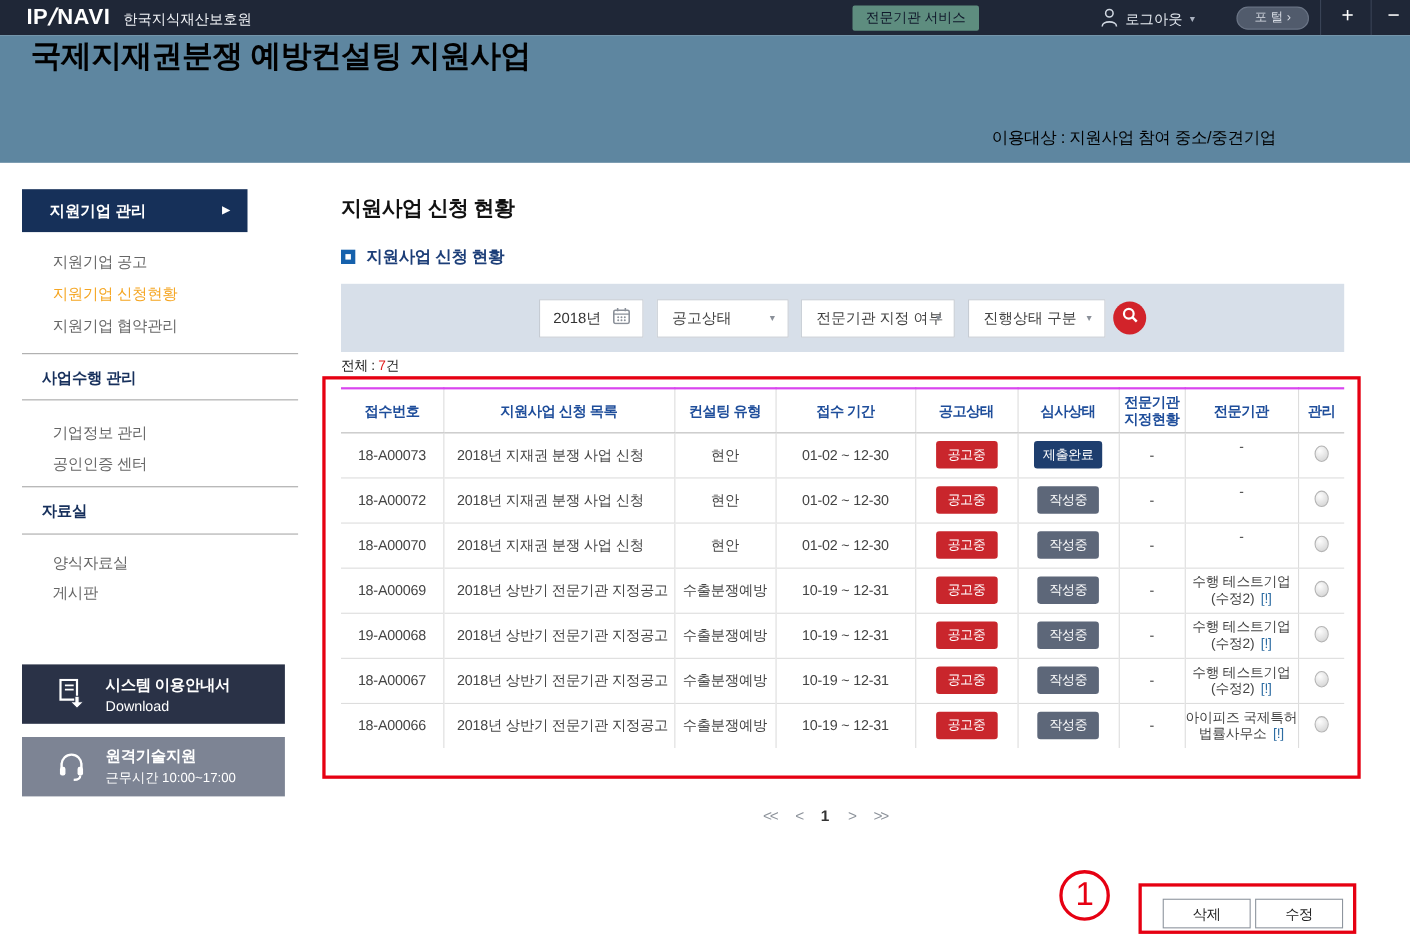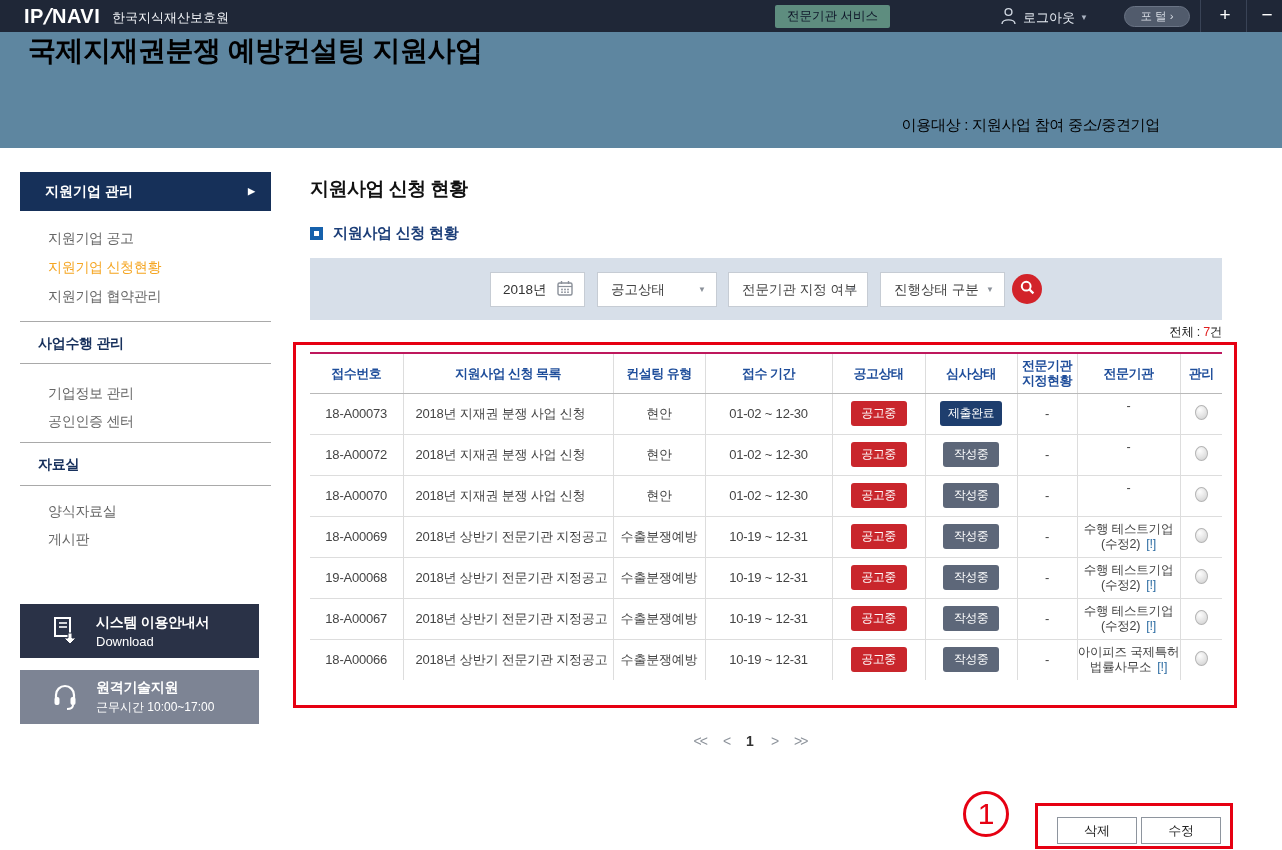--- a/index.html
+++ b/index.html
@@ -20,21 +20,21 @@
   .tb-sep { position:absolute; top:0; width:1px; height:32px; background:#394356; }
   .tb-zoom { position:absolute; top:0; width:34px; height:32px; color:#fff; font-size:19px; text-align:center; line-height:30px; cursor:pointer; }
 
   
   .header { position:absolute; left:0; top:32px; width:1282px; height:116px; background:#5e86a0; }
   .h-title { position:absolute; left:28px; top:0; color:#000000; font-size:28px; font-weight:800; letter-spacing:-0.5px; }
   .h-sub { position:absolute; left:293px; top:60px; color:#1d4166; font-size:22px; font-weight:800; letter-spacing:-0.5px; }
   .h-aud { position:absolute; right:122px; top:84px; color:#000000; font-size:15px; font-weight:400; letter-spacing:-0.3px; }
 
   
-  .side-active { position:absolute; left:20px; top:172px; width:251px; height:39px; background:#163059; color:#fff; font-size:14px; font-weight:700; line-height:39px; padding-left:25px; cursor:pointer; }
+  .side-active { position:absolute; left:20px; top:172px; width:205px; height:39px; background:#163059; color:#fff; font-size:14px; font-weight:700; line-height:39px; padding-left:25px; cursor:pointer; }
   .side-active .arr { position:absolute; right:16px; top:0; font-size:9px; color:#fff; }
   .s-item { position:absolute; left:48px; font-size:14px; color:#666; letter-spacing:-0.3px; cursor:pointer; }
   .s-item.cur { color:#f5a623; }
   .s-sec { position:absolute; left:38px; font-size:14px; font-weight:700; color:#17305c; letter-spacing:-0.3px; cursor:pointer; }
   .s-hr { position:absolute; left:20px; width:251px; height:1px; background:#a9a9a9; }
   .side-box { position:absolute; left:20px; width:239px; height:54px; display:flex; align-items:center; cursor:pointer; }
   .side-box.dl { top:604px; background:#2a3247; }
   .side-box.ts { top:670px; background:#7d8494; }
   .side-box .ic { margin-left:32px; width:26px; display:flex; justify-content:center; }
   .side-box .tx { margin-left:18px; color:#fff; }
@@ -53,24 +53,24 @@
   .year-box { position:absolute; left:180px; top:14px; width:95px; height:35px; background:#fff; border:1px solid #c6ccd4; display:flex; align-items:center; cursor:pointer; }
   .year-box .v { font-size:13.5px; color:#333; margin-left:12px; }
   .year-box .cal { margin-left:10px; }
   .f-select { position:absolute; top:14px; height:35px; background:#fff; border:1px solid #c6ccd4; font-size:13.5px; color:#444; line-height:33px; padding-left:13px; cursor:pointer; }
   .f-select .caret { position:absolute; right:10px; top:0; font-size:8px; color:#8a9099; }
   .f-sel1 { left:287px; width:120px; }
   .f-sel2 { left:418px; width:140px; }
   .f-sel3 { left:570px; width:125px; }
   .search-btn { position:absolute; left:702px; top:16px; width:30px; height:30px; border-radius:50%; background:#d2232a; display:flex; align-items:center; justify-content:center; cursor:pointer; }
 
-  .total { position:absolute; left:310px; top:324px; width:912px; text-align:right; font-size:12.5px; color:#222; letter-spacing:-0.3px; }
+  .total { position:absolute; left:310px; top:324px; width:912px; font-size:12.5px; color:#222; letter-spacing:-0.3px; }
   .total .cnt { color:#e02020; }
 
-  table.grid { position:absolute; left:310px; top:352px; width:912px; border-collapse:collapse; table-layout:fixed; border-top:2px solid #be185d; }
+  table.grid { position:absolute; left:310px; top:352px; width:912px; border-collapse:collapse; table-layout:fixed; border-top:2px solid #d946ef; }
   .grid th { height:40px; font-size:13px; font-weight:700; color:#1f4e9b; letter-spacing:-0.5px; border-bottom:1px solid #b9b9b9; background:#fff; line-height:15px; }
   .grid td { height:41px; font-size:13px; color:#444; text-align:center; border-top:1px solid #ddd; letter-spacing:-0.2px; }
   .grid tr > *:not(:first-child) { border-left:1px solid #ddd; }
   .grid td.title { text-align:left; padding-left:12px; }
   .badge { display:inline-block; min-width:56px; padding:4px 8px; border-radius:3px; color:#fff; font-size:12px; letter-spacing:-0.5px; }
   .badge-red { background:#c9262c; }
   .badge-navy { background:#1e3e6e; }
   .badge-slate { background:#5d6779; }
   .agency { font-size:12.5px; line-height:15px; color:#444; }
   .mark { display:inline-block; color:#2d6ca2; margin-left:6px; }

